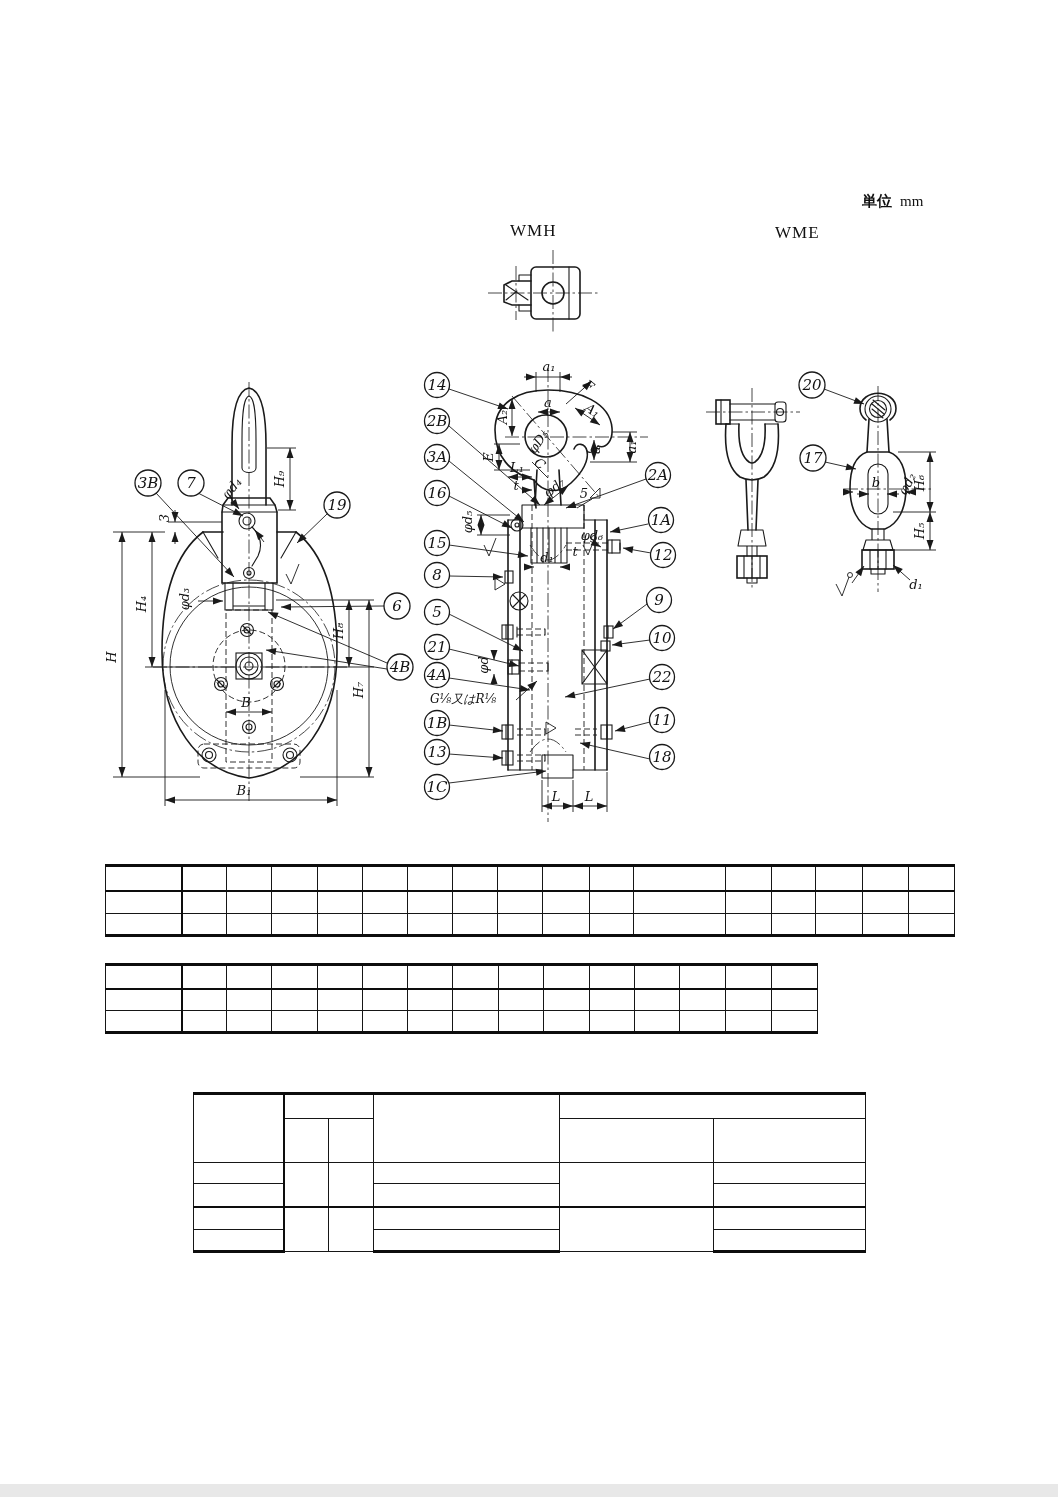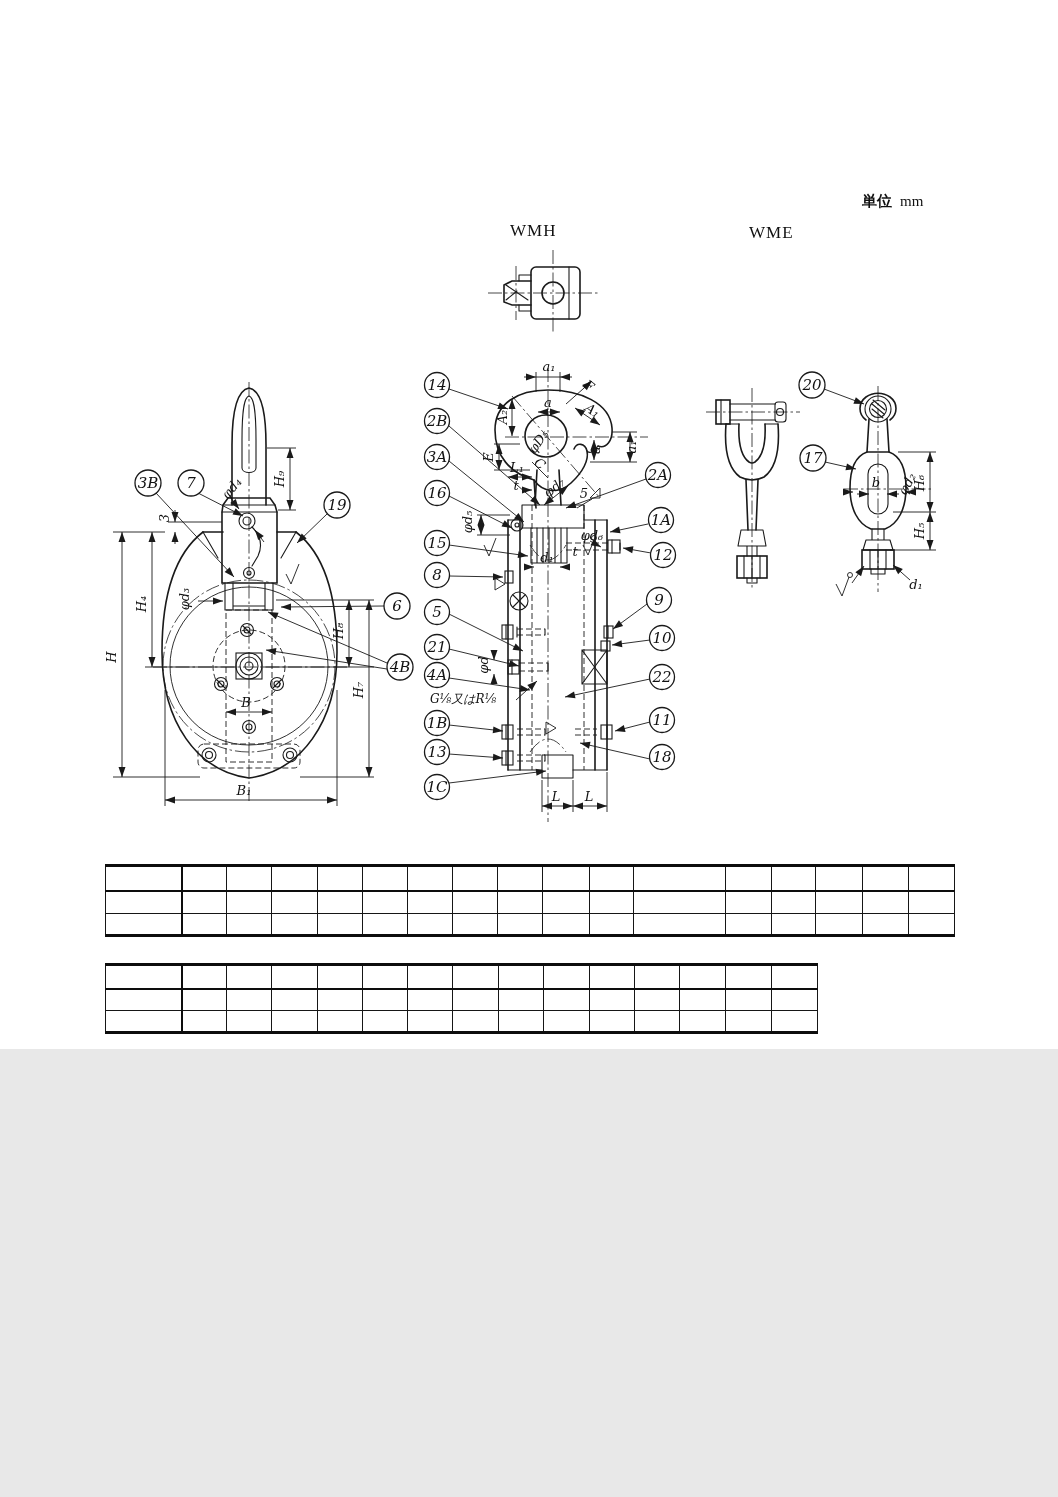--- a/index.html
+++ b/index.html
@@ -1,16 +1,16 @@
 <!DOCTYPE html>
 <html><head>
 <meta charset="utf-8">
 <style>
   html,body{margin:0;padding:0;background:#e8e8e8;}
-  #page{position:relative;width:1058px;height:1049px;background:#ffffff;overflow:hidden;
+  #page{position:relative;width:1058px;height:1484px;background:#ffffff;overflow:hidden;
         font-family:"Liberation Serif", serif;}
   #page svg{position:absolute;left:0;top:0;}
   .lbl{position:absolute;color:#111;font-size:17px;letter-spacing:1px;}
   .unit{position:absolute;color:#111;font-size:15px;}
   .unit .u1{font-weight:bold;font-family:"DejaVu Sans",sans-serif;}
   .unit .u2{margin-left:8px;font-family:"Liberation Serif",serif;}
   
   .ol{fill:none;stroke:#1a1a1a;stroke-width:1.6;stroke-linecap:round;}
   .o2{fill:none;stroke:#1a1a1a;stroke-width:1.1;stroke-linecap:round;}
   .dm{fill:none;stroke:#1a1a1a;stroke-width:0.9;}
@@ -33,21 +33,21 @@
 </style>
 </head>
 <body>
 
 <div id="page">
 
   <div class="unit" style="left:862px;top:192px;">
     <span class="u1">単位</span><span class="u2">mm</span>
   </div>
   <div class="lbl" style="left:510px;top:221px;">WMH</div>
-  <div class="lbl" style="left:749px;top:223px;">WME</div>
+  <div class="lbl" style="left:775px;top:223px;">WME</div>
 
   <svg width="1058" height="1497" viewBox="0 0 1058 1497">
     <defs>
       <marker id="ah" markerWidth="12" markerHeight="10" refX="11" refY="5" orient="auto-start-reverse" markerUnits="userSpaceOnUse">
         <path d="M1,1.5 L11,5 L1,8.5 Z" fill="#1a1a1a"></path>
       </marker>
     </defs>
 
     <g>
       <line class="cl" x1="488" y1="293" x2="600" y2="293"></line>

